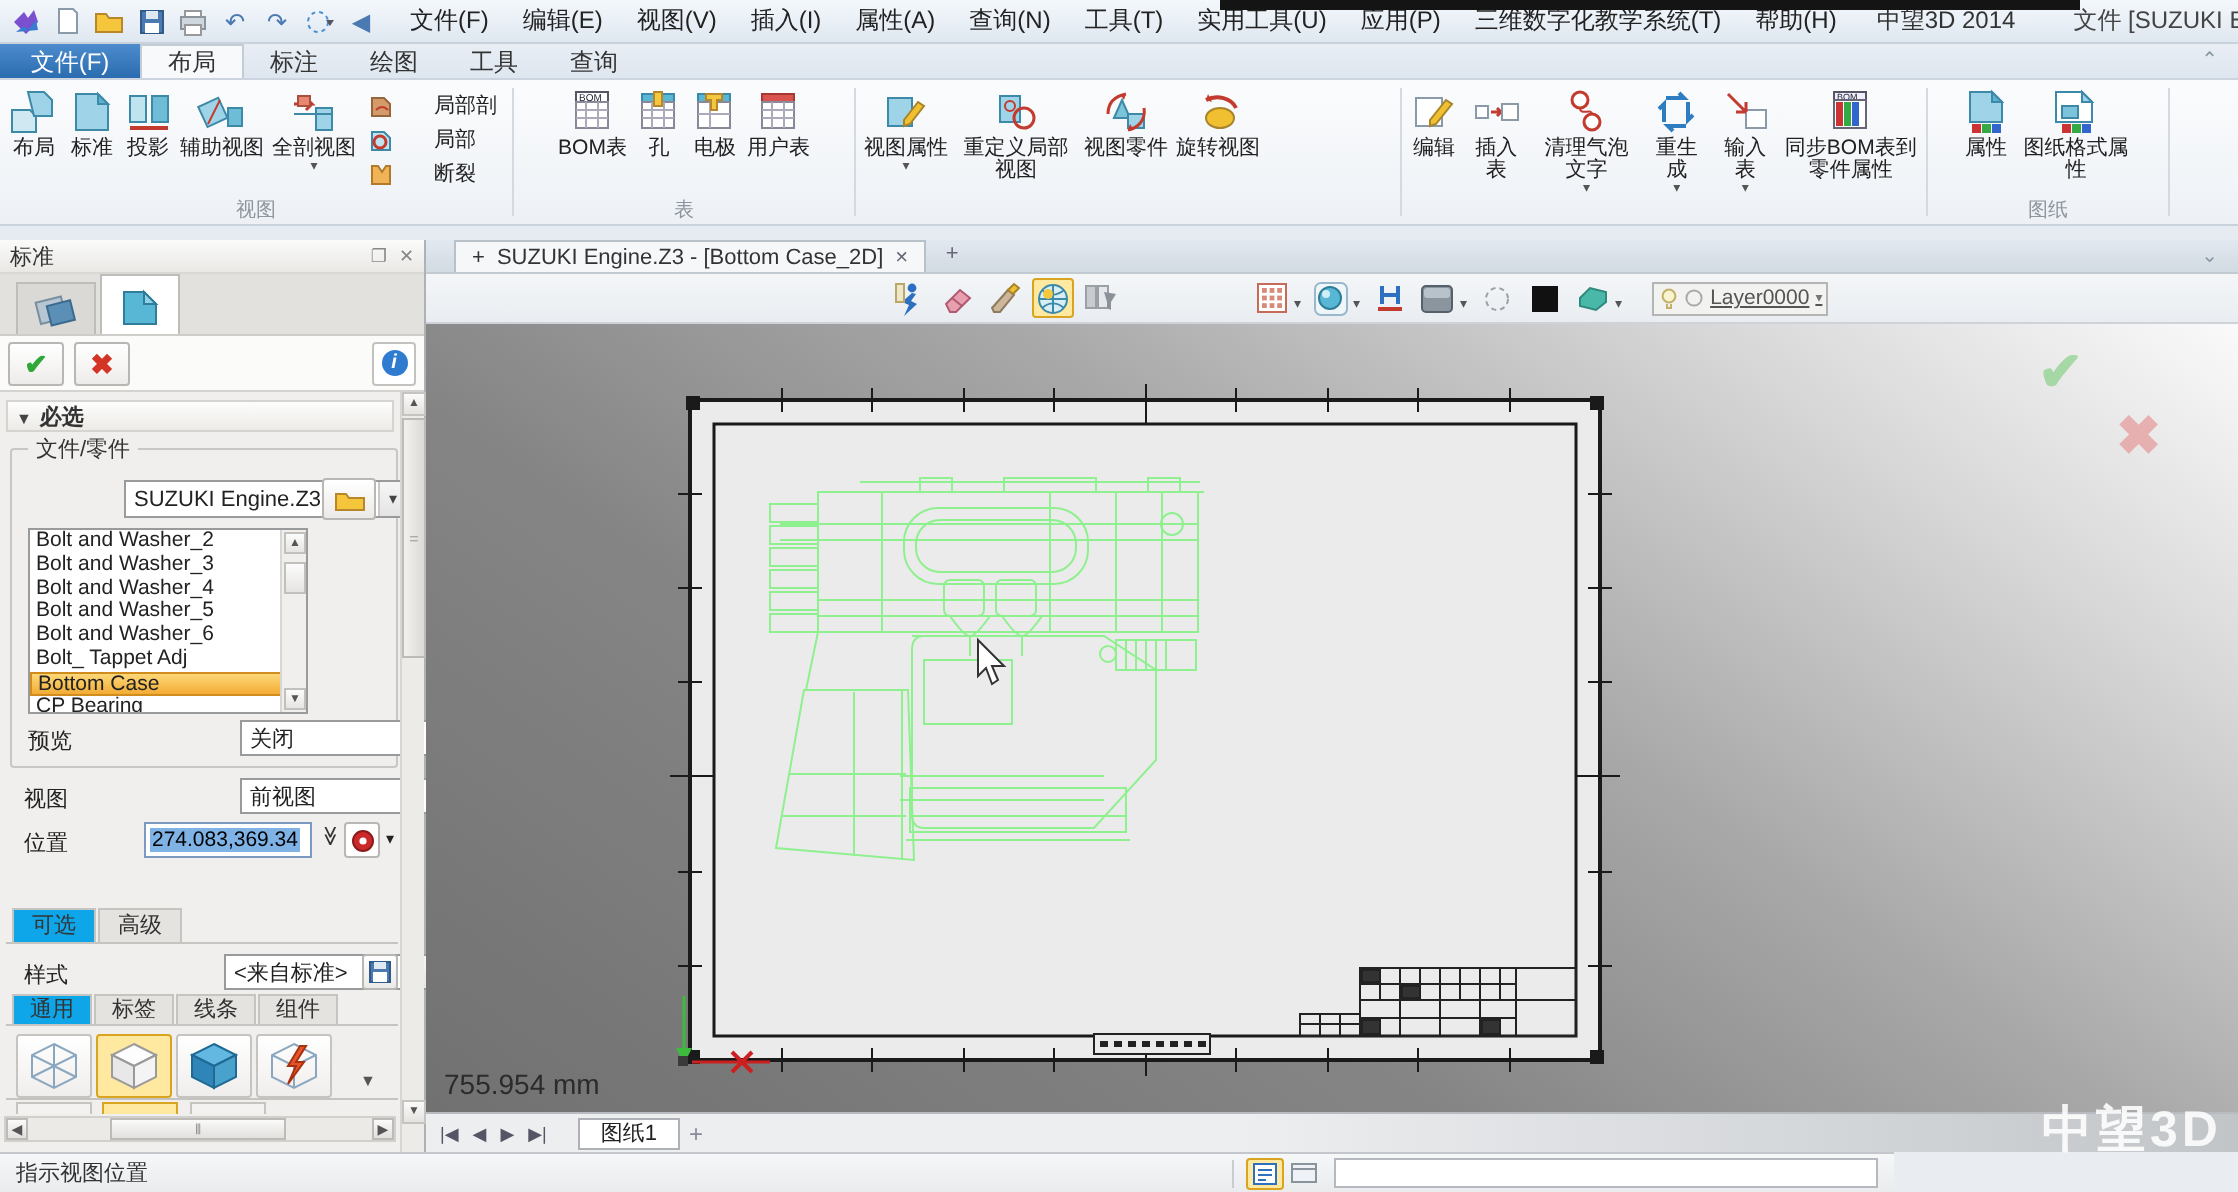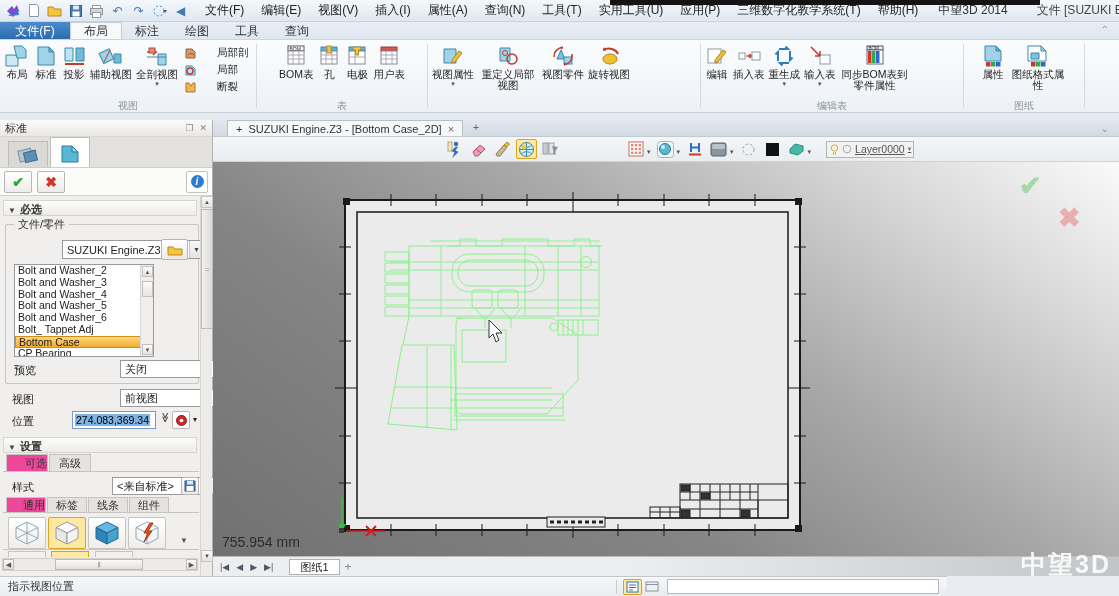--- a/index.html
+++ b/index.html
@@ -84,21 +84,21 @@
   .lrow { height:11.8px; line-height:11.8px; font-size:10.5px; padding-left:3px; white-space:nowrap; }
   .lrow.sel { background:linear-gradient(#fdd878,#f3ac35); border:1px solid #d08c1c; line-height:10px; }
   .lsb { position:absolute; top:0; right:0; width:13px; height:100%; background:#f0efed; border-left:1px solid #d8d6d2; }
   .lsb .b { position:absolute; left:1px; width:11px; height:11px; background:linear-gradient(#fcfcfc,#e6e4e2);
     border:1px solid #c2c0bc; font-size:6px; color:#555; display:flex; align-items:center; justify-content:center; }
   .inputbox { position:absolute; background:#fff; border:1px solid #7a9ac0; font-size:10.5px;
     display:flex; align-items:center; padding-left:2px; }
   .inputbox .seltext { background:#7fb2e5; color:#000; padding:0 1px; white-space:nowrap; }
   .mtab { position:absolute; height:17px; line-height:17px; text-align:center; font-size:11px;
     border:1px solid #c6c4c0; border-bottom:none; background:#e5e3df; color:#333; }
-  .mtab.on { background:#ec4899;text-align:right; }
+  .mtab.on { background:#0ea5e9; }
   .tabline { position:absolute; height:1px; background:#c6c4c0; }
   .vbtn { position:absolute; width:38px; height:32px; border:1px solid #c6c4c0; border-radius:2px;
     background:linear-gradient(#ffffff,#f0eeec); display:flex; align-items:center; justify-content:center; }
   .vbtn.on { background:#ffe9a0; border-color:#d9a520; }
   .hsb { position:absolute; background:#eceae7; border:1px solid #d2d0cc; }
   .hsb .th { position:absolute; background:linear-gradient(#fafaf9,#e2e0dd); border:1px solid #bdbbb7;
     display:flex; align-items:center; justify-content:center; font-size:7px; color:#888; }
   .vsb { position:absolute; right:0; top:76px; width:12px; height:380px; background:#ecebe8; border-left:1px solid #d8d6d2; }
   .vsb .b { position:absolute; left:0; width:12px; height:12px; font-size:6px; color:#555;
     display:flex; align-items:center; justify-content:center; background:linear-gradient(#fbfbfa,#e5e3e0); border:1px solid #c6c4c0; }
@@ -418,20 +418,31 @@
         <div class="rbtn">
           <span class="ricon">
               <svg width="24" height="24">
                 <rect x="2" y="9" width="6" height="6" fill="#fff" stroke="#8a9aa8"></rect>
                 <path d="M9.5 12h5m0 0l-2-2m2 2l-2 2" stroke="#c23b2e" stroke-width="1.5" fill="none"></path>
                 <rect x="15" y="8" width="8" height="8" fill="#fff" stroke="#8a9aa8"></rect>
               </svg>
             </span>
           <span class="rlabel">插入表</span>
         </div>
+        <div class="rbtn" style="width:58px">
+          <span class="ricon">
+              <svg width="24" height="24">
+                <circle cx="9" cy="6" r="4" fill="#fff" stroke="#c23b2e" stroke-width="1.5"></circle>
+                <circle cx="15" cy="17" r="4" fill="#fff" stroke="#c23b2e" stroke-width="1.5"></circle>
+                <path d="M9 10c0 4 6 0 6 3" stroke="#c23b2e" fill="none"></path>
+              </svg>
+            </span>
+          <span class="rlabel">清理气泡文字</span>
+          <span class="rarrow">▾</span>
+        </div>
         <div class="rbtn">
           <span class="ricon">
               <svg width="24" height="24">
                 <path d="M7 5h9l-2.5-2.5M18 7v9l2.5-2.5M17 19H8l2.5 2.5M6 17V8L3.5 10.5" stroke="#2d7dc0" stroke-width="2" fill="none"></path>
               </svg>
             </span>
           <span class="rlabel">重生成</span>
           <span class="rarrow">▾</span>
         </div>
         <div class="rbtn">
@@ -451,21 +462,20 @@
                 <text x="5.5" y="6.8" font-size="4.5" fill="#223">BOM</text>
                 <rect x="4" y="7" width="16" height="14" fill="#fff" stroke="#667"></rect>
                 <rect x="5" y="8" width="3.5" height="12" fill="#cc3333"></rect>
                 <rect x="9" y="8" width="3.5" height="12" fill="#33aa44"></rect>
                 <rect x="13" y="8" width="3.5" height="12" fill="#3366cc"></rect>
               </svg>
             </span>
           <span class="rlabel">同步BOM表到零件属性</span>
         </div>
       </div>
-      <div class="rglabel">编辑表</div>
     </div>
     <div class="rgsep"></div>
 
     <div class="rgroup" style="width:120px">
       <div class="rbuttons" style="justify-content:center">
         <div class="rbtn">
           <span class="ricon">
               <svg width="24" height="25">
                 <path d="M4 3h11l5 5v10H4z" fill="#9fd4e8" stroke="#3c89a8"></path>
                 <path d="M15 3l5 5h-5z" fill="#5fb0cc" stroke="#3c89a8"></path>
@@ -589,21 +599,20 @@
     <div class="sqbtn" style="left:172px; top:291px; width:18px; height:18px; background:#fff">
       <span>
           <svg width="13" height="13">
             <circle cx="6.5" cy="6.5" r="5" fill="#cc2a2a" stroke="#8a1c1c"></circle>
             <circle cx="6.5" cy="6.5" r="1.8" fill="#fff"></circle>
           </svg>
         </span>
     </div>
     <span class="plabel" style="left:193px; top:295px; font-size:8px">▾</span>
 
-    <div class="sechdr" style="top:317px"><span class="secarr">▼</span><span>设置</span></div>
 
     <div class="mtab on" style="left:6px; top:334px; width:42px">可选</div>
     <div class="mtab" style="left:49px; top:334px; width:42px">高级</div>
     <div class="tabline" style="left:3px; top:351px; width:196px"></div>
 
     <span class="plabel" style="left:12px; top:360px">样式</span>
     <div class="combo" style="left:64px; top:357px; width:114px; height:18px">
       <span>&lt;来自标准&gt;</span>
       <span class="arr">▾</span>
     </div>

